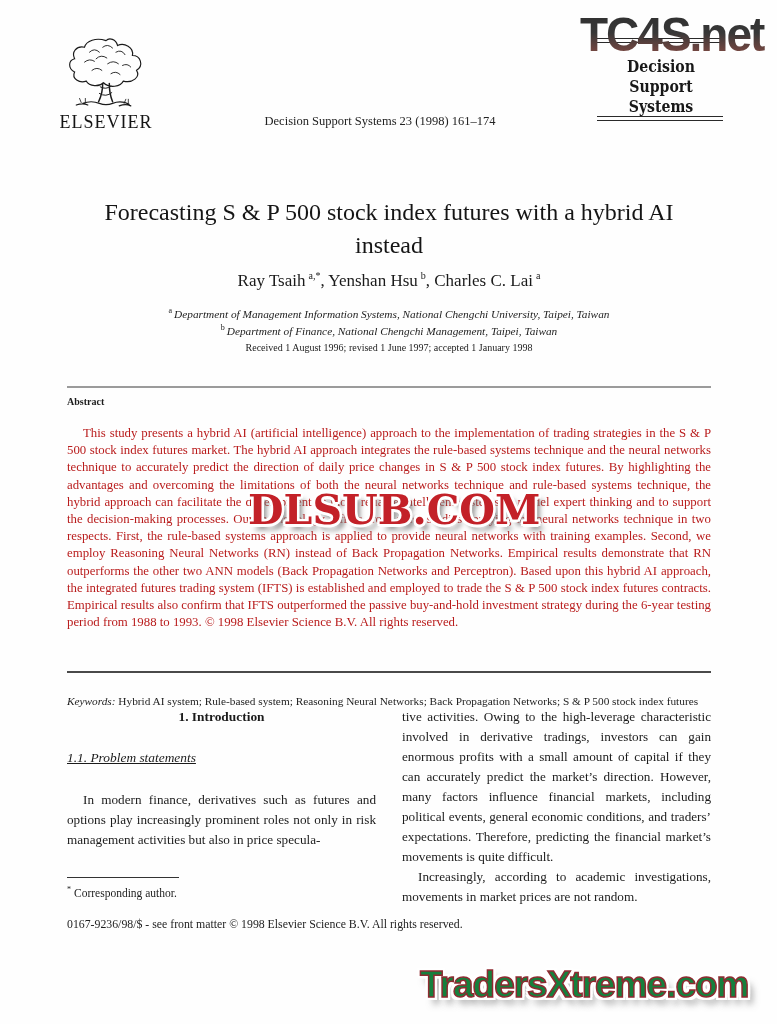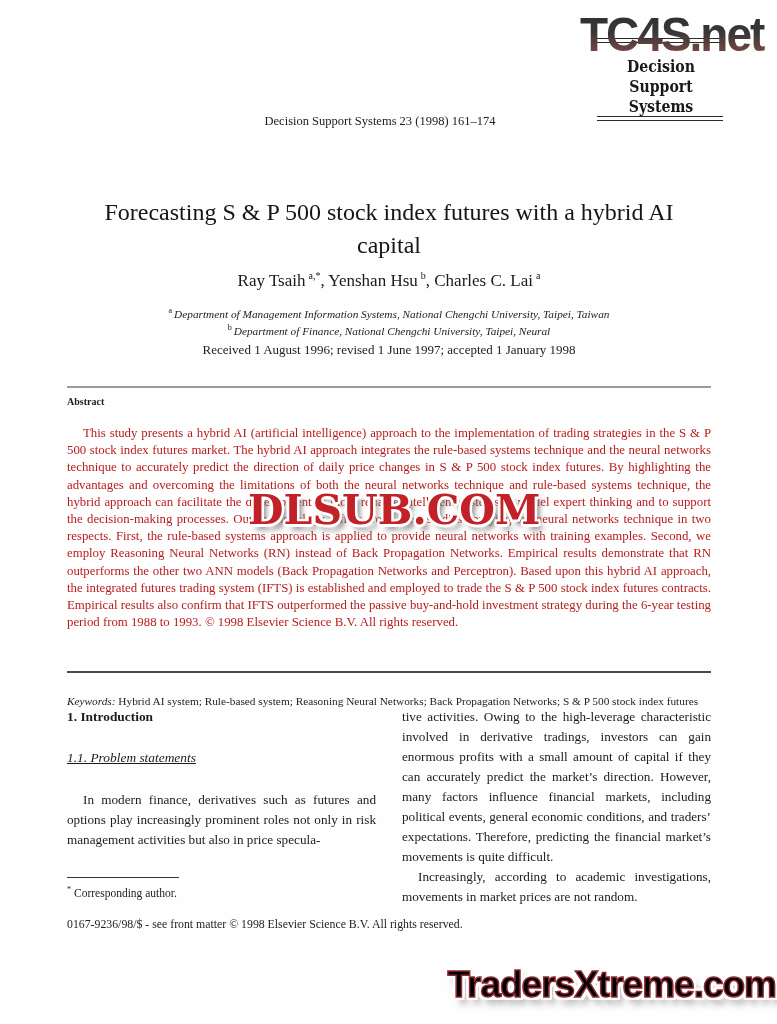--- a/index.html
+++ b/index.html
@@ -37,38 +37,38 @@
     font-size:16px; line-height:20px; color:#181818;
     transform:scaleX(0.88); transform-origin:center top;
   }
 
   
   .title { left:47px; top:196px; width:684px; text-align:center; font-size:24px; line-height:33px; color:#151515; }
   .authors { left:47px; top:270px; width:684px; text-align:center; font-size:17px; color:#1a1a1a; }
   .authors sup { font-size:10px; margin-left:3px; }
   .affils { left:47px; top:304px; width:684px; text-align:center; font-style:italic; font-size:11.3px; line-height:14.5px; color:#222; }
   .affils sup { font-style:normal; font-size:8px; margin-right:2px; }
-  .received { left:47px; top:342px; width:684px; text-align:center; font-size:13px; color:#222; }
+  .received { left:47px; top:342px; width:684px; text-align:center; font-size:10px; color:#222; }
 
   
   .rule-abs-top { left:67px; top:386px; width:644px; height:2px; background:#9b9b9b; }
   .abs-head { left:67px; top:396px; font-size:10px; font-weight:bold; }
   .abs-text {
     left:67px; top:425px; width:644px;
     font-size:12.8px; line-height:17.2px; text-align:justify; text-indent:16px; color:#b91c1c;
   }
   .keywords { left:67px; top:647px; width:650px; font-size:11.3px; color:#1d1d1d;margin-top:48px; }
   .keywords .kw-label { font-style:italic; }
   .rule-kw-bottom { left:67px; top:671px; width:644px; height:1.5px; background:#4a4a4a; }
 
   
   .col { width:309px; font-size:13.2px; line-height:20px; text-align:justify; color:#1b1b1b; }
   .col-left { left:67px; top:707px; }
   .col-right { left:402px; top:707px; }
-  .sec-head { font-weight:bold; font-size:13.4px; margin-bottom:21px; text-align:left; }
+  .sec-head { font-weight:bold; font-size:13.4px; margin-bottom:21px; text-align:center; }
   .subsec-head { font-style:italic; font-size:13.4px; margin-bottom:22px; text-align:left;text-decoration:underline; }
   .col p.indent { text-indent:16px; }
 
   .rule-footnote { left:67px; top:877px; width:112px; height:1.2px; background:#333; }
   .footnote { left:67px; top:885px; width:309px; font-size:11.5px; }
   .footnote sup { font-size:8px; margin-right:3px; }
 
   .footer { left:67px; top:916px; width:644px; font-size:11.8px; line-height:16.5px; color:#1d1d1d; }
   .footer .pii { letter-spacing:1.4px; }
 
@@ -76,59 +76,72 @@
   .wm-dlsub {
     left:248px; top:486px; width:296px; text-align:left; z-index:5;
     font-family:"DejaVu Serif", serif; font-weight:bold;
     font-size:41px; letter-spacing:0px; color:#c32128;
     text-shadow:
       -2px -2px 0 #ffffff, 2px -2px 0 #ffffff, -2px 2px 0 #ffffff, 2px 2px 0 #ffffff,
       -2.5px 0 0 #ffffff, 2.5px 0 0 #ffffff, 0 -2.5px 0 #ffffff, 0 2.5px 0 #ffffff,
       5px 6px 5px rgba(125,125,125,0.8);
   }
   .wm-traders {
-    left:420px; top:964px; width:356px; text-align:right; z-index:5;
+    left:420px; top:964px; width:356px; text-align:left; z-index:5;
     font-family:"Liberation Sans", sans-serif; font-weight:bold;
-    font-size:37px; letter-spacing:-1px; color:#000000;
+    font-size:37px; letter-spacing:-1px; color:#15803d;
     -webkit-text-stroke:1.5px #8e2a31;
     text-shadow:
       -3px -3px 0 #ffffff, 3px -3px 0 #ffffff, -3px 3px 0 #ffffff, 3px 3px 0 #ffffff,
       -3px 0 0 #ffffff, 3px 0 0 #ffffff, 0 -3px 0 #ffffff, 0 3px 0 #ffffff,
       5px 7px 7px rgba(140,140,140,0.85);
   }
   .tree-svg { display:block; margin:0 auto; }
 </style>
 </head>
 <body>
 
 <div class="page">
 
+  <div class="abs logo-block">
+    <svg class="tree-svg" viewBox="0 0 100 92" width="90" height="76" aria-hidden="true">
+      <g fill="none" stroke="#1b1b1b" stroke-linecap="round">
+        <path stroke-width="1.4" d="M50,8 C38,4 26,8 24,16 C14,14 8,22 12,30 C4,32 4,42 12,46 C8,54 18,60 26,57 C30,64 42,64 47,59 C54,66 68,64 71,57 C82,60 92,52 87,44 C96,38 92,26 82,26 C84,16 72,10 64,14 C62,6 54,4 50,8 Z"></path>
+        <path stroke-width="1.1" d="M30,22 q6,-6 12,0 M46,16 q6,-5 12,1 M62,22 q7,-4 11,3 M24,34 q6,-5 12,-1 M70,38 q6,-3 10,2 M38,30 q6,-6 13,-1 M52,36 q7,-5 13,0 M33,44 q6,-5 12,0 M56,48 q6,-4 11,1"></path>
+        <path stroke-width="1.8" d="M46,60 C46,68 44,76 41,82 M54,60 C54,68 55,75 58,82"></path>
+        <path stroke-width="1.2" d="M43,64 q7,4 13,-1 M42,72 q8,5 15,-1"></path>
+        <path stroke-width="1.4" d="M22,84 q10,-4 20,0 q8,3 16,0 q10,-4 20,1 M14,86 q8,-3 14,0 M66,87 q8,-3 14,0"></path>
+        <path stroke-width="1" d="M20,83 l-2,-5 M25,83 l0,-5 M72,84 l2,-5 M77,84 l0,-5"></path>
+      </g>
+    </svg>
+    <div class="publisher">ELSEVIER</div>
+  </div>
 
   <div class="abs citation">Decision Support Systems 23 (1998) 161–174</div>
 
   <div class="abs tc4s">TC4S.net</div>
   <div class="abs dbl-rule rule-mast-1"></div>
   <div class="abs journal-logo">
     <div>Decision Support</div>
     <div>Systems</div>
   </div>
   <div class="abs dbl-rule rule-mast-2"></div>
 
   <div class="abs title">
     <div>Forecasting S &amp; P 500 stock index futures with a hybrid AI</div>
-    <div>capital</div>
+    <div>instead</div>
   </div>
 
   <div class="abs authors">
     <span>Ray Tsaih</span><sup>a,*</sup><span>, </span><span>Yenshan Hsu</span><sup>b</sup><span>, </span><span>Charles C. Lai</span><sup>a</sup>
   </div>
 
   <div class="abs affils">
     <div><sup>a</sup><span>Department of Management Information Systems, National Chengchi University, Taipei, Taiwan</span></div>
-    <div><sup>b</sup><span>Department of Finance, National Chengchi University, Taipei, Neural</span></div>
+    <div><sup>b</sup><span>Department of Finance, National Chengchi Management, Taipei, Taiwan</span></div>
   </div>
 
   <div class="abs received">Received 1 August 1996; revised 1 June 1997; accepted 1 January 1998</div>
 
   <div class="abs rule-abs-top"></div>
   <div class="abs abs-head">Abstract</div>
   <p class="abs abs-text">This study presents a hybrid AI (artificial intelligence) approach to the implementation of trading strategies in the S &amp; P 500 stock index futures market. The hybrid AI approach integrates the rule-based systems technique and the neural networks technique to accurately predict the direction of daily price changes in S &amp; P 500 stock index futures. By highlighting the advantages and overcoming the limitations of both the neural networks technique and rule-based systems technique, the hybrid approach can facilitate the development of more reliable intelligent systems to model expert thinking and to support the decision-making processes. Our methodology differs from other studies applying the neural networks technique in two respects. First, the rule-based systems approach is applied to provide neural networks with training examples. Second, we employ Reasoning Neural Networks (RN) instead of Back Propagation Networks. Empirical results demonstrate that RN outperforms the other two ANN models (Back Propagation Networks and Perceptron). Based upon this hybrid AI approach, the integrated futures trading system (IFTS) is established and employed to trade the S &amp; P 500 stock index futures contracts. Empirical results also confirm that IFTS outperformed the passive buy-and-hold investment strategy during the 6-year testing period from 1988 to 1993. © 1998 Elsevier Science B.V. All rights reserved.</p>
 
   <div class="abs wm-dlsub">DLSUB.COM</div>
 

